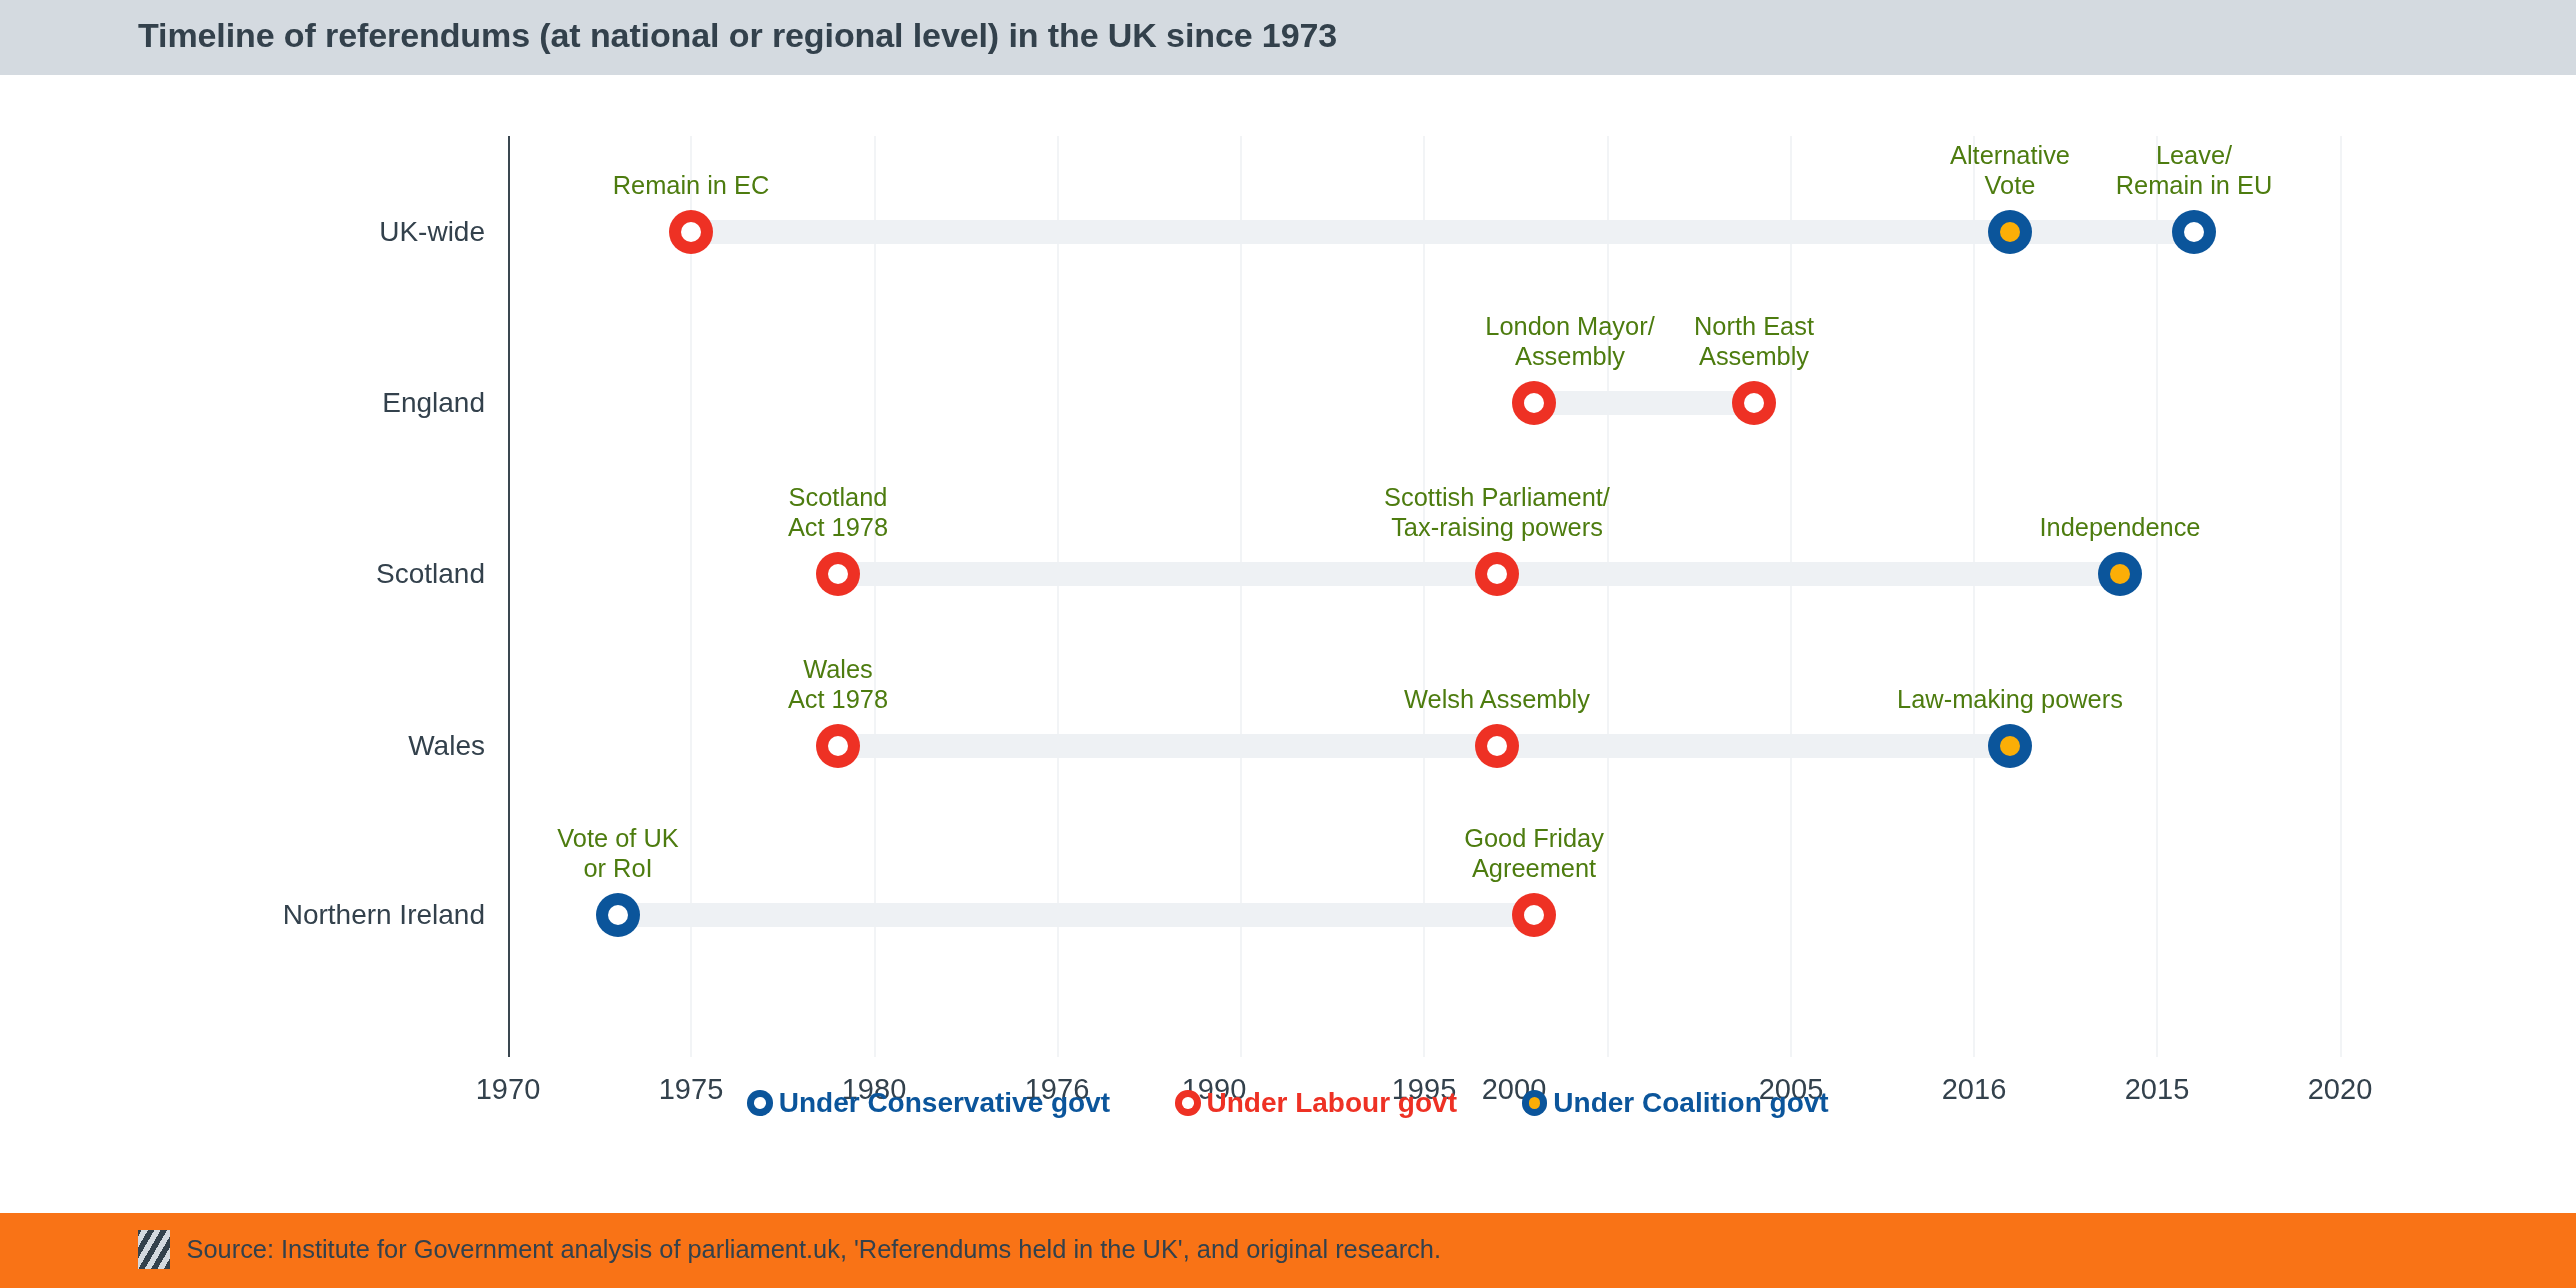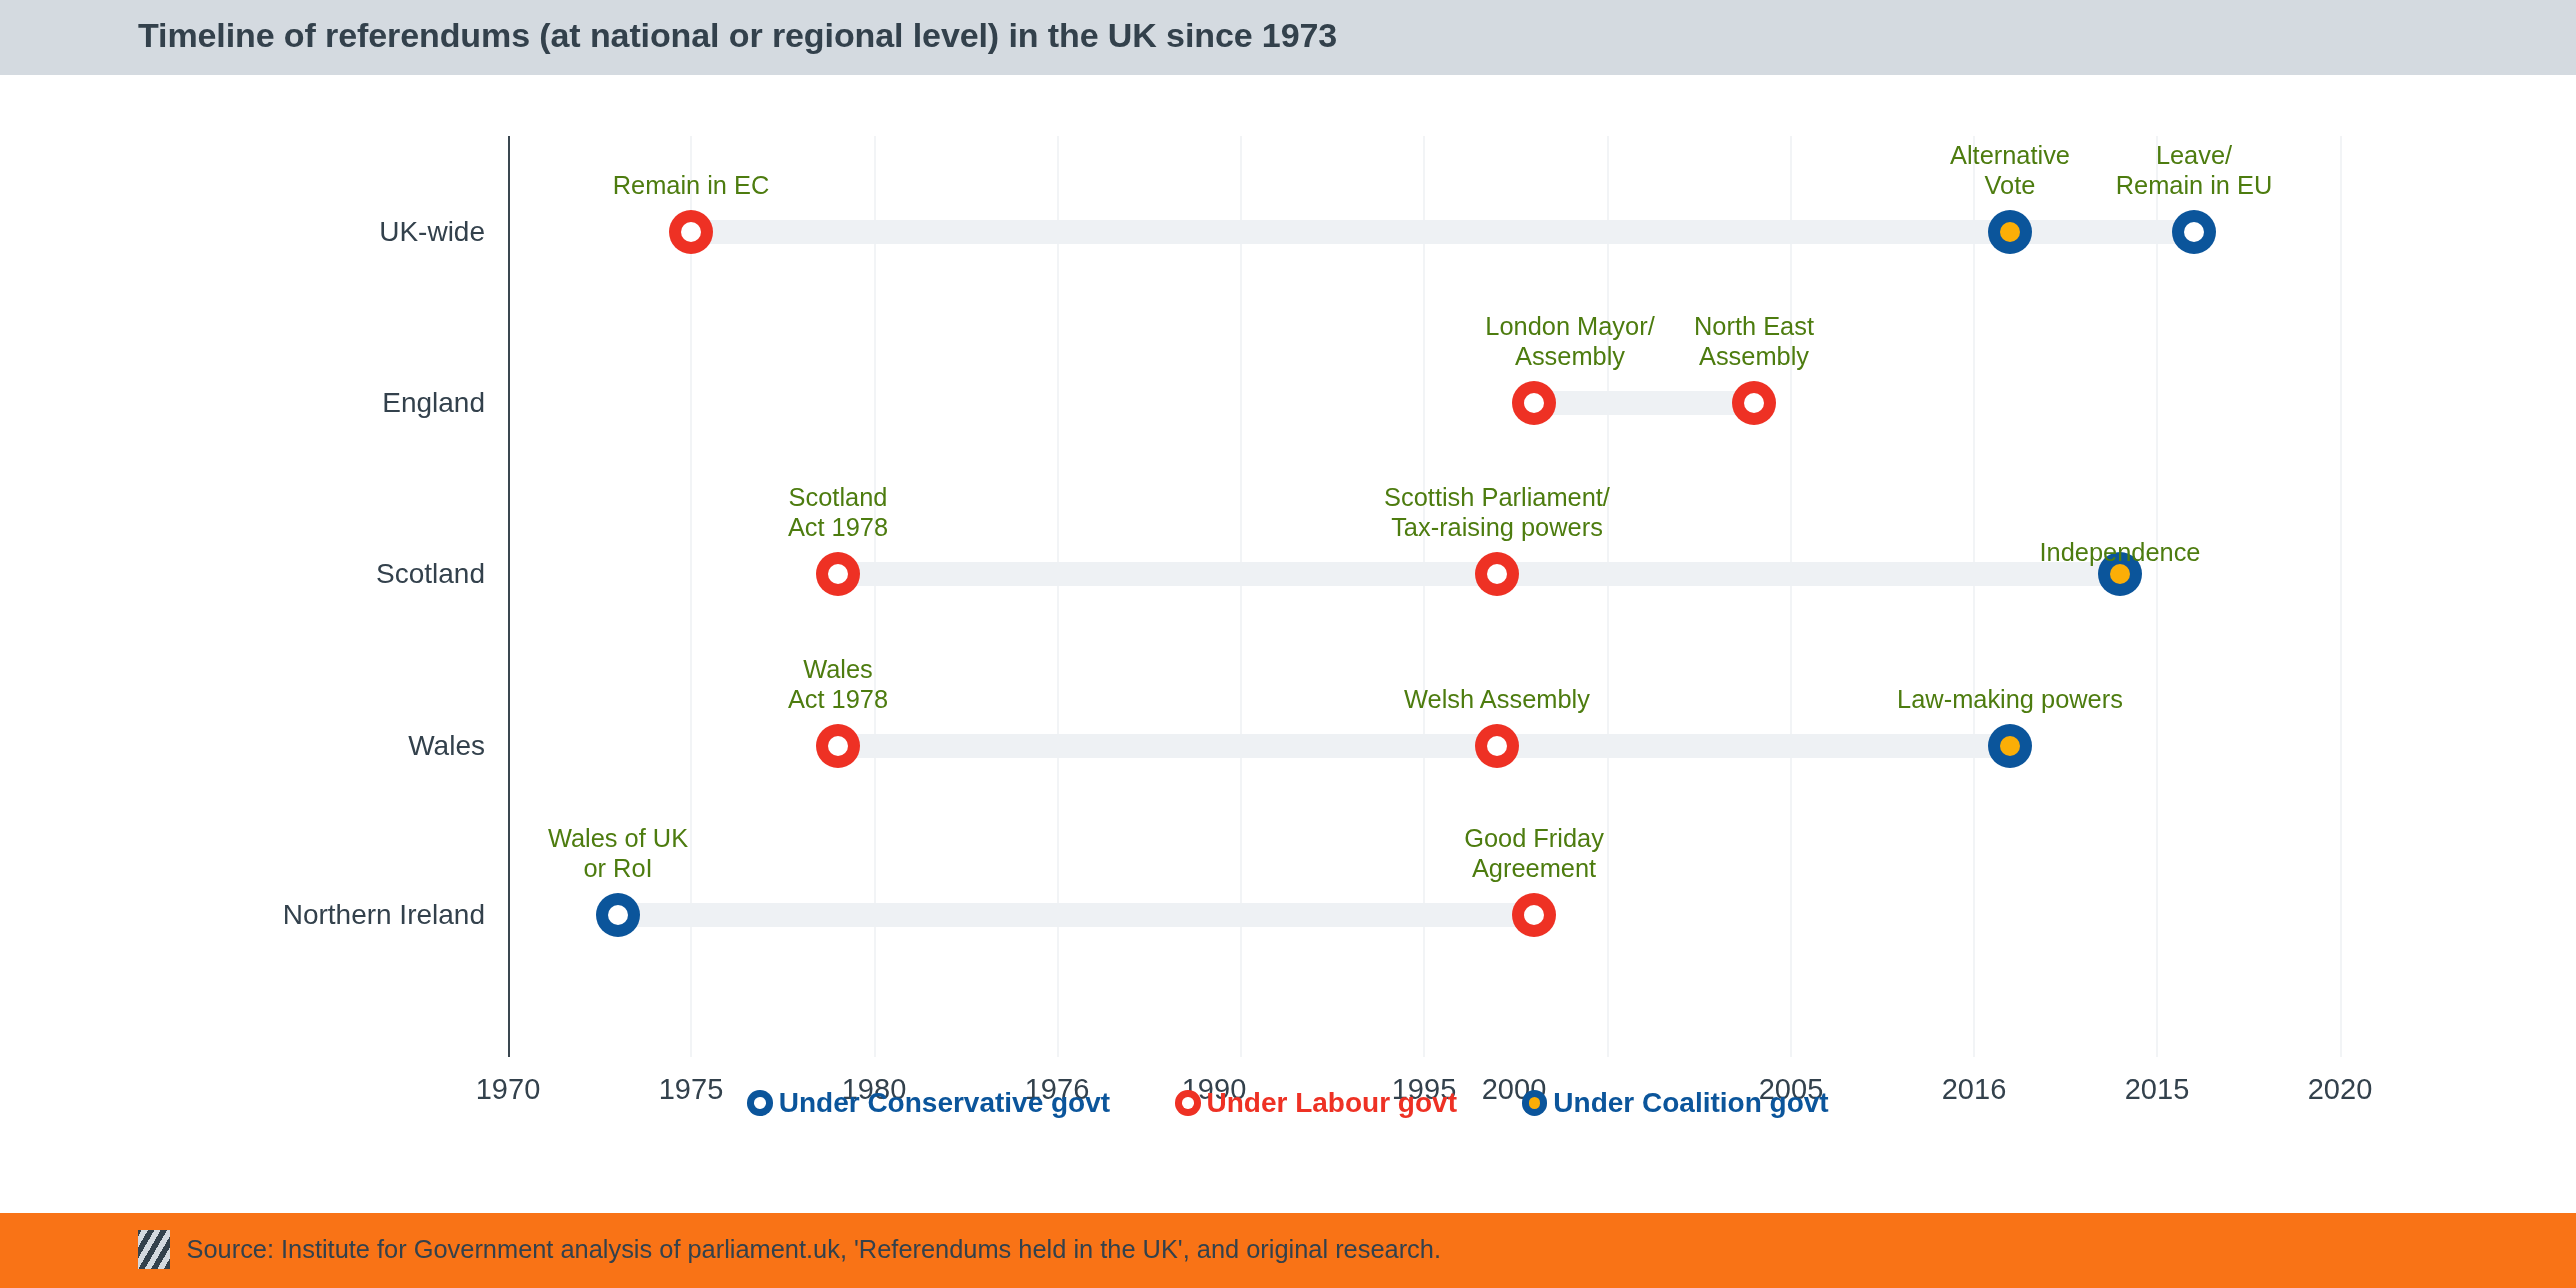--- a/index.html
+++ b/index.html
@@ -277,26 +277,26 @@
         <div class="event-label" style="left: 2194px; top: 66px;">Leave/
 Remain in EU</div>
         <div class="event-label" style="left: 1534px; top: 237px; margin-left: 36px;">London Mayor/
 Assembly</div>
         <div class="event-label" style="left: 1754px; top: 237px;">North East
 Assembly</div>
         <div class="event-label" style="left: 838px; top: 408px;">Scotland
 Act 1978</div>
         <div class="event-label" style="left: 1497px; top: 408px;">Scottish Parliament/
 Tax-raising powers</div>
-        <div class="event-label" style="left: 2120px; top: 463px; text-align: right;">Independence</div>
+        <div class="event-label" style="left: 2120px; top: 438px; text-align: right;">Independence</div>
         <div class="event-label" style="left: 838px; top: 580px;">Wales
 Act 1978</div>
         <div class="event-label" style="left: 1497px; top: 610px;">Welsh Assembly</div>
         <div class="event-label" style="left: 2010px; top: 610px;">Law-making powers</div>
-        <div class="event-label" style="left: 618px; top: 749px;">Wales of UK
+        <div class="event-label" style="left: 618px; top: 749px;">Vote of UK
 or RoI</div>
         <div class="event-label" style="left: 1534px; top: 749px;">Good Friday
 Agreement</div>
       </div>
     <div id="xticks">
         <div class="xtick" style="left: 508px;">1970</div>
         <div class="xtick" style="left: 691px;">1975</div>
         <div class="xtick" style="left: 874px;">1980</div>
         <div class="xtick" style="left: 1057px;">1976</div>
         <div class="xtick" style="left: 1214px;">1990</div>

